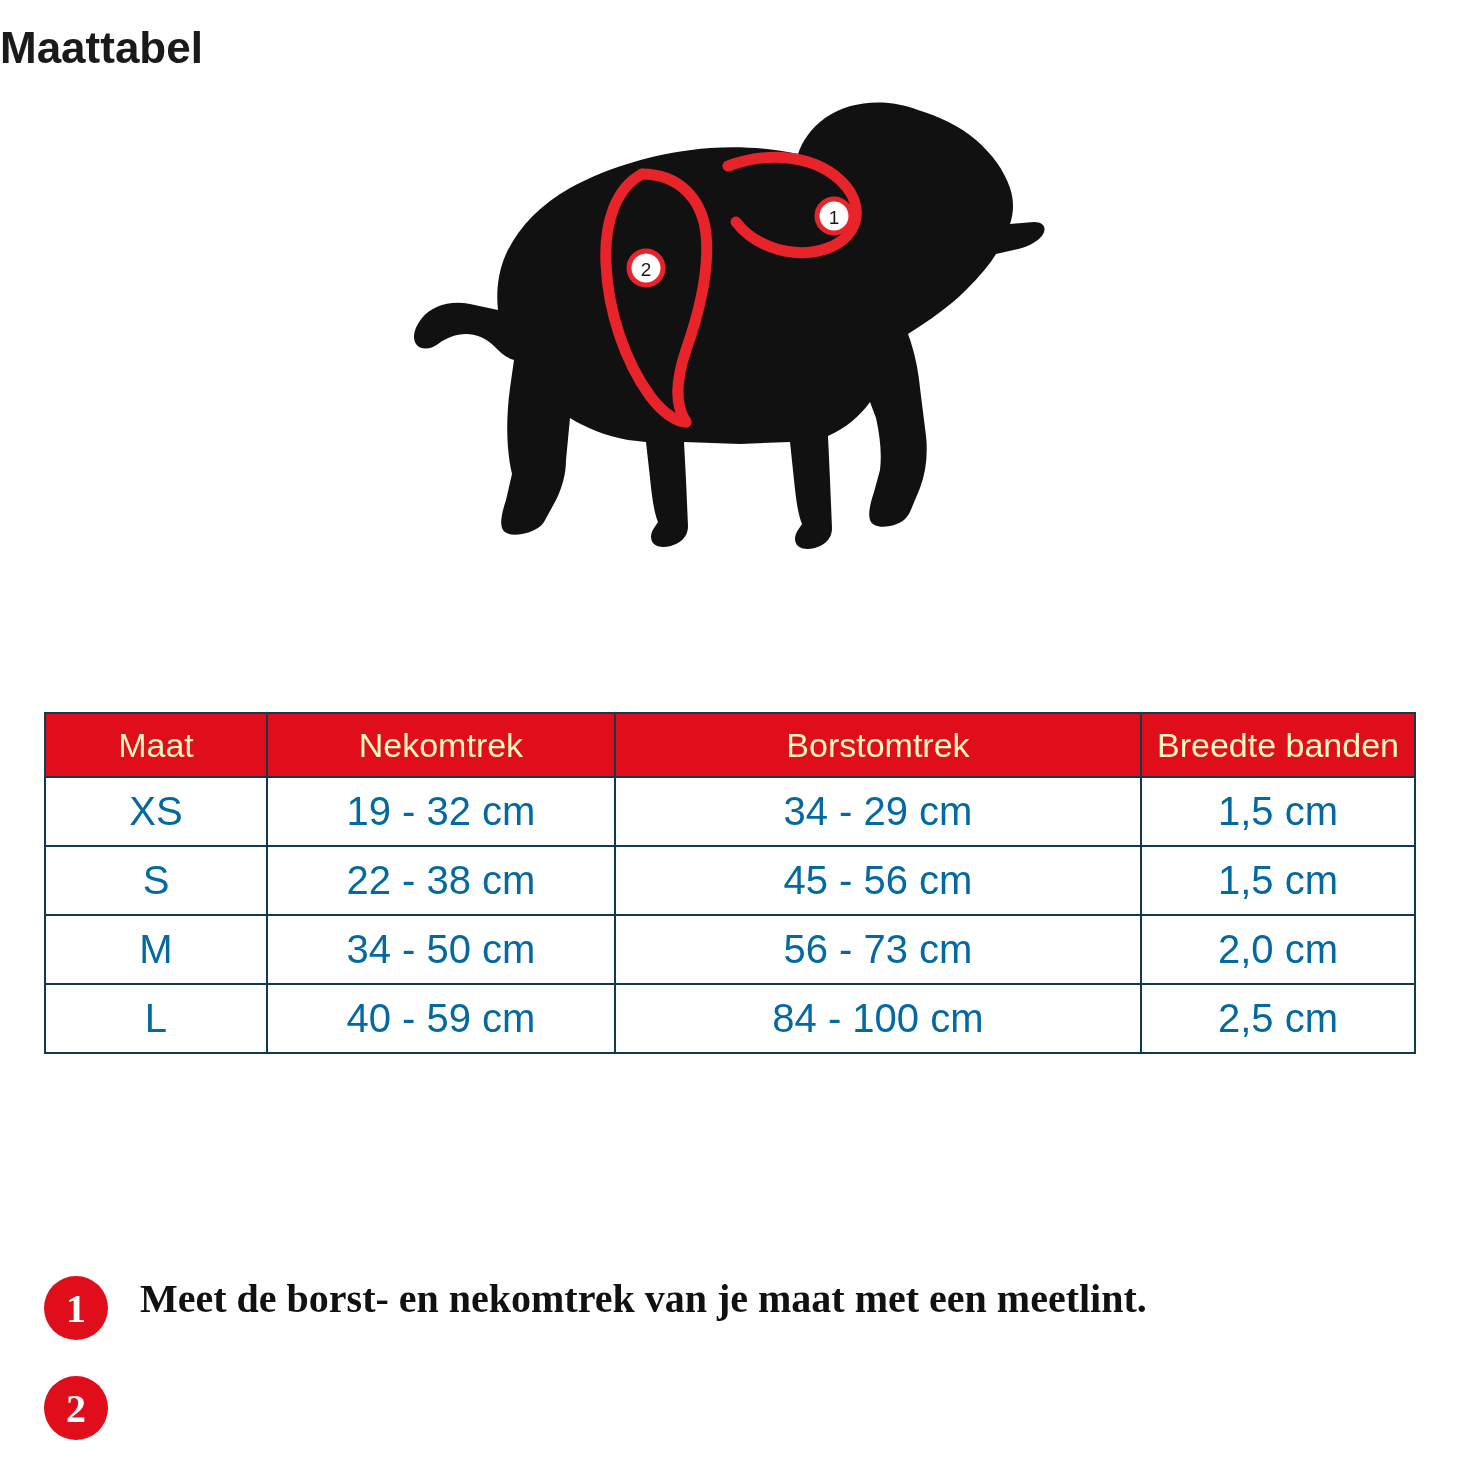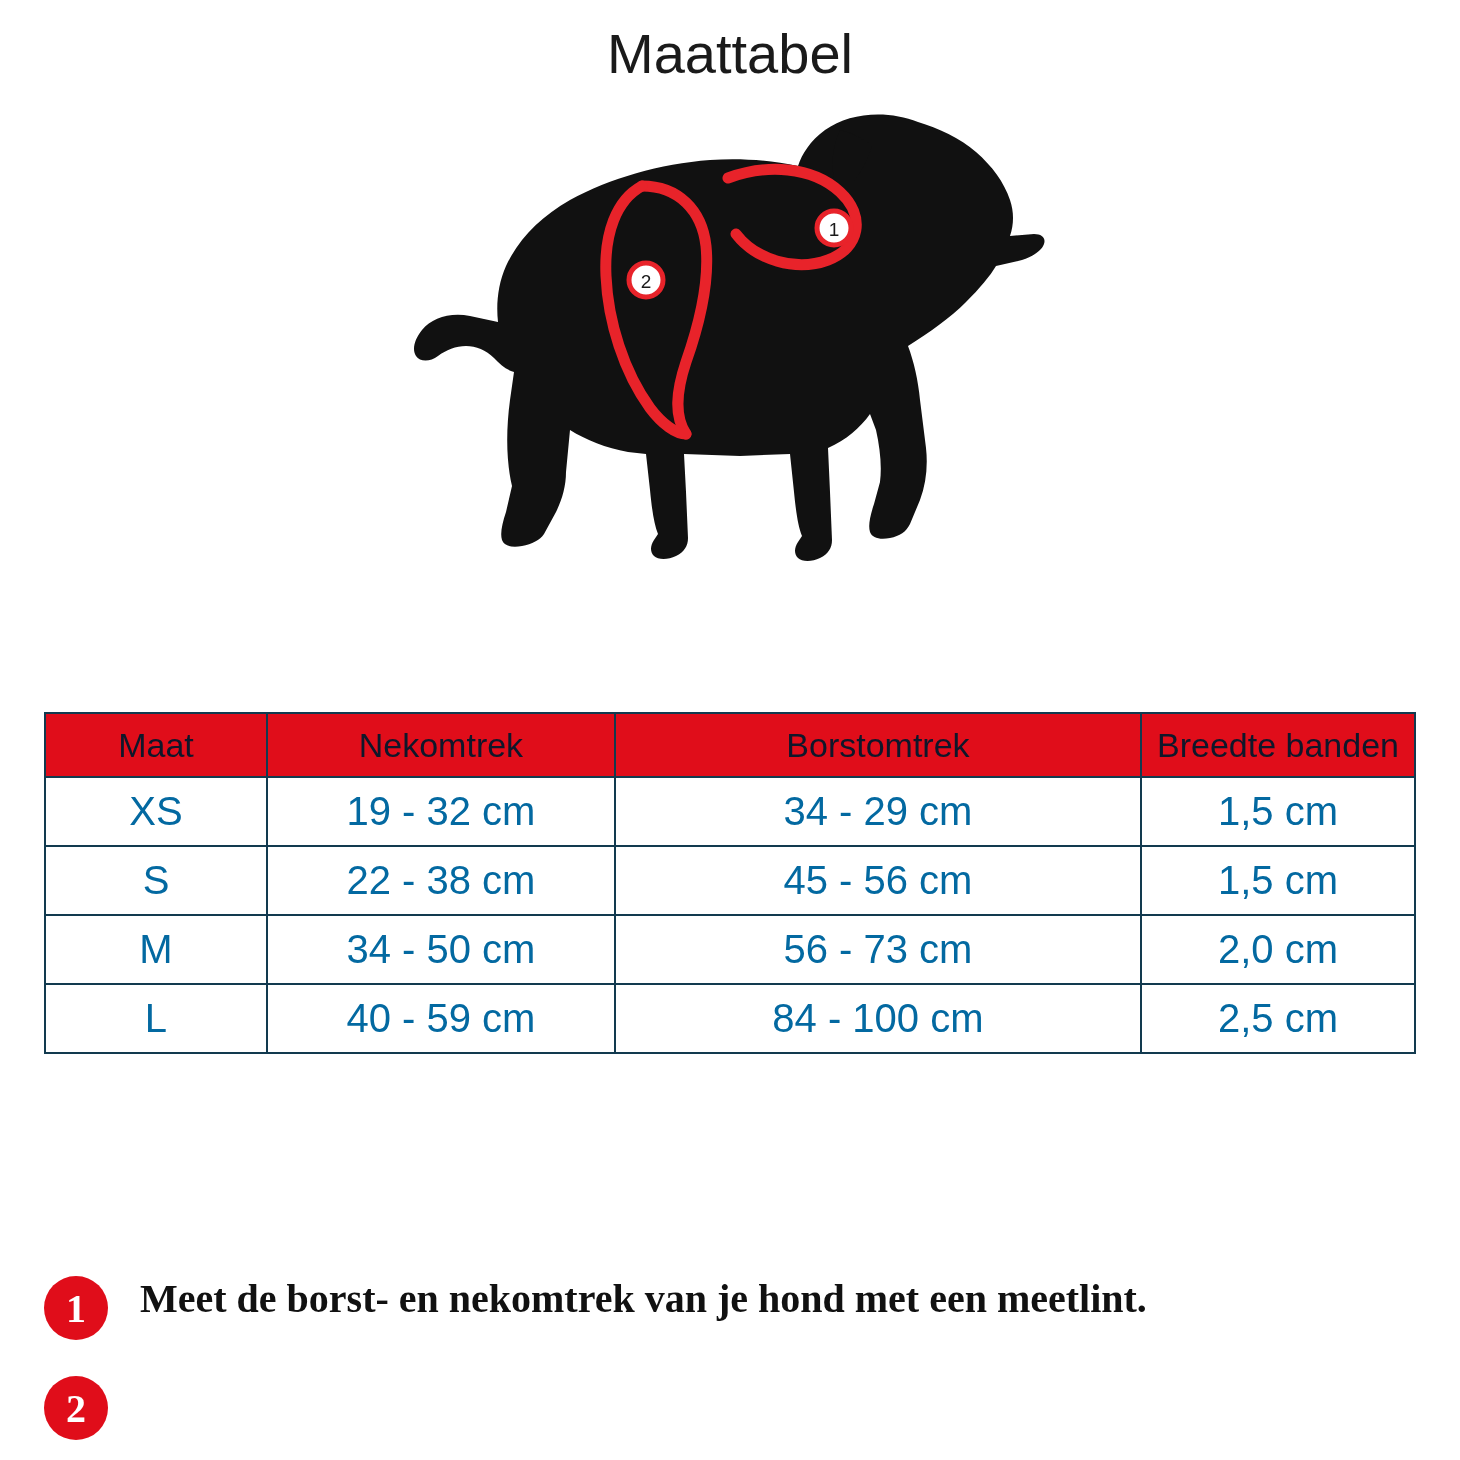--- a/index.html
+++ b/index.html
@@ -29,25 +29,24 @@
     font-family: "Liberation Serif", serif;
     font-weight: bold;
     color: #d3121a;
     font-size: 92px;
     line-height: 1;
     margin: 0;
     padding-top: 0px;
     letter-spacing: -1px;
   }
   .subtitle {
-    text-align: center;
     font-family: "Liberation Sans", sans-serif;
-    font-weight: normal;
+    font-weight: bold;
     color: #1a1a1a;
-    font-size: 56px;
+    font-size: 44px;
     line-height: 1;
     margin: 26px 0 0 0;
   }
 
   
   .illustration {
     position: relative;
     width: 1460px;
     height: 470px;
     margin-top: 18px;
@@ -74,21 +73,21 @@
     border: 2px solid #123a4f;
     text-align: center;
     font-size: 40px;
     font-weight: normal;
     color: #0369a1;
     height: 67px;
     padding: 0;
   }
   table.size-table thead th {
     background: #e00d1a;
-    color: #0f172a;
+    color: #fef9c3;
     font-size: 34px;
     height: 62px;
     border-color: #123a4f;
   }
   col.c1 { width: 16.2%; }
   col.c2 { width: 25.4%; }
   col.c3 { width: 38.4%; }
   col.c4 { width: 20.0%; }
 
   
@@ -271,21 +270,21 @@
           <td>2,5 cm</td>
         </tr>
       </tbody>
     </table>
   </div>
 
   <div class="steps">
     <div class="step">
       <div class="step-badge">1</div>
       <div class="step-text">
-        <span class="line">Meet de borst- en nekomtrek van je hond met een meetlint.</span>
+        <span class="line">Meet de borst- en nekomtrek van je maat met een meetlint.</span>
       </div>
     </div>
     <div class="step">
       <div class="step-badge">2</div>
     </div>
   </div>
 
 </div>
 
 </body></html>

